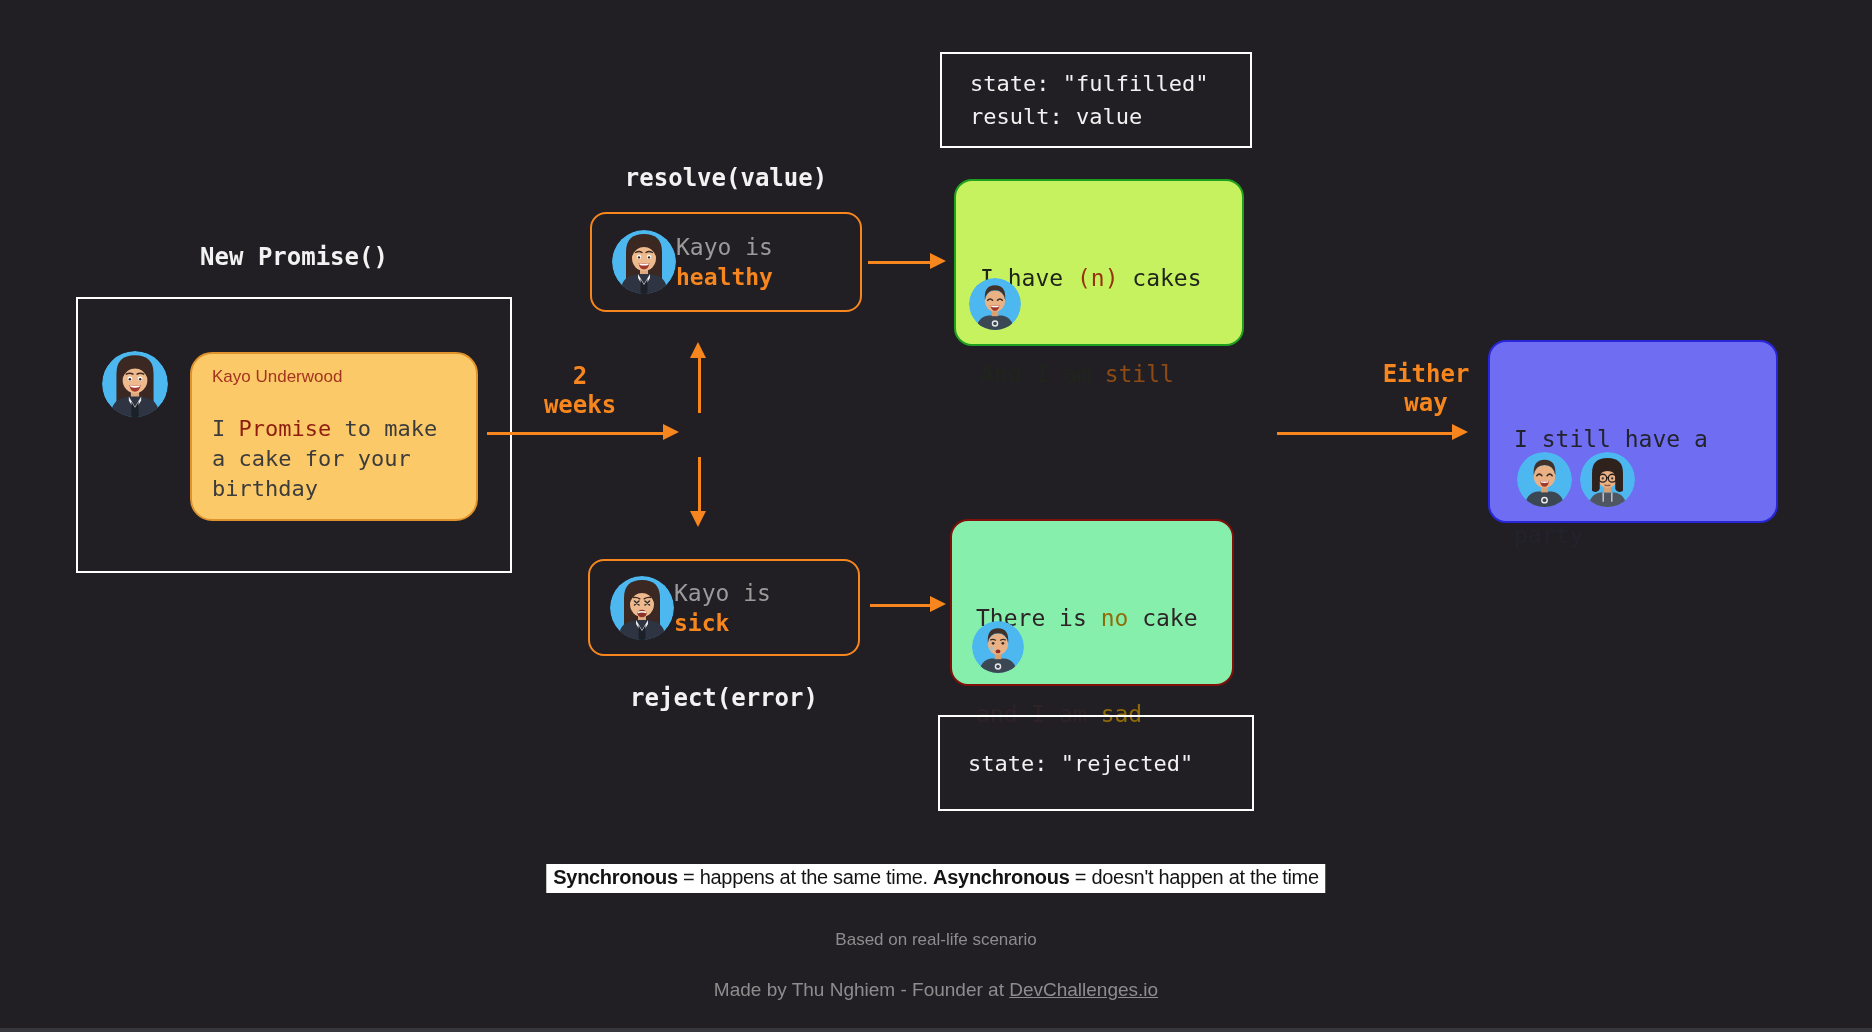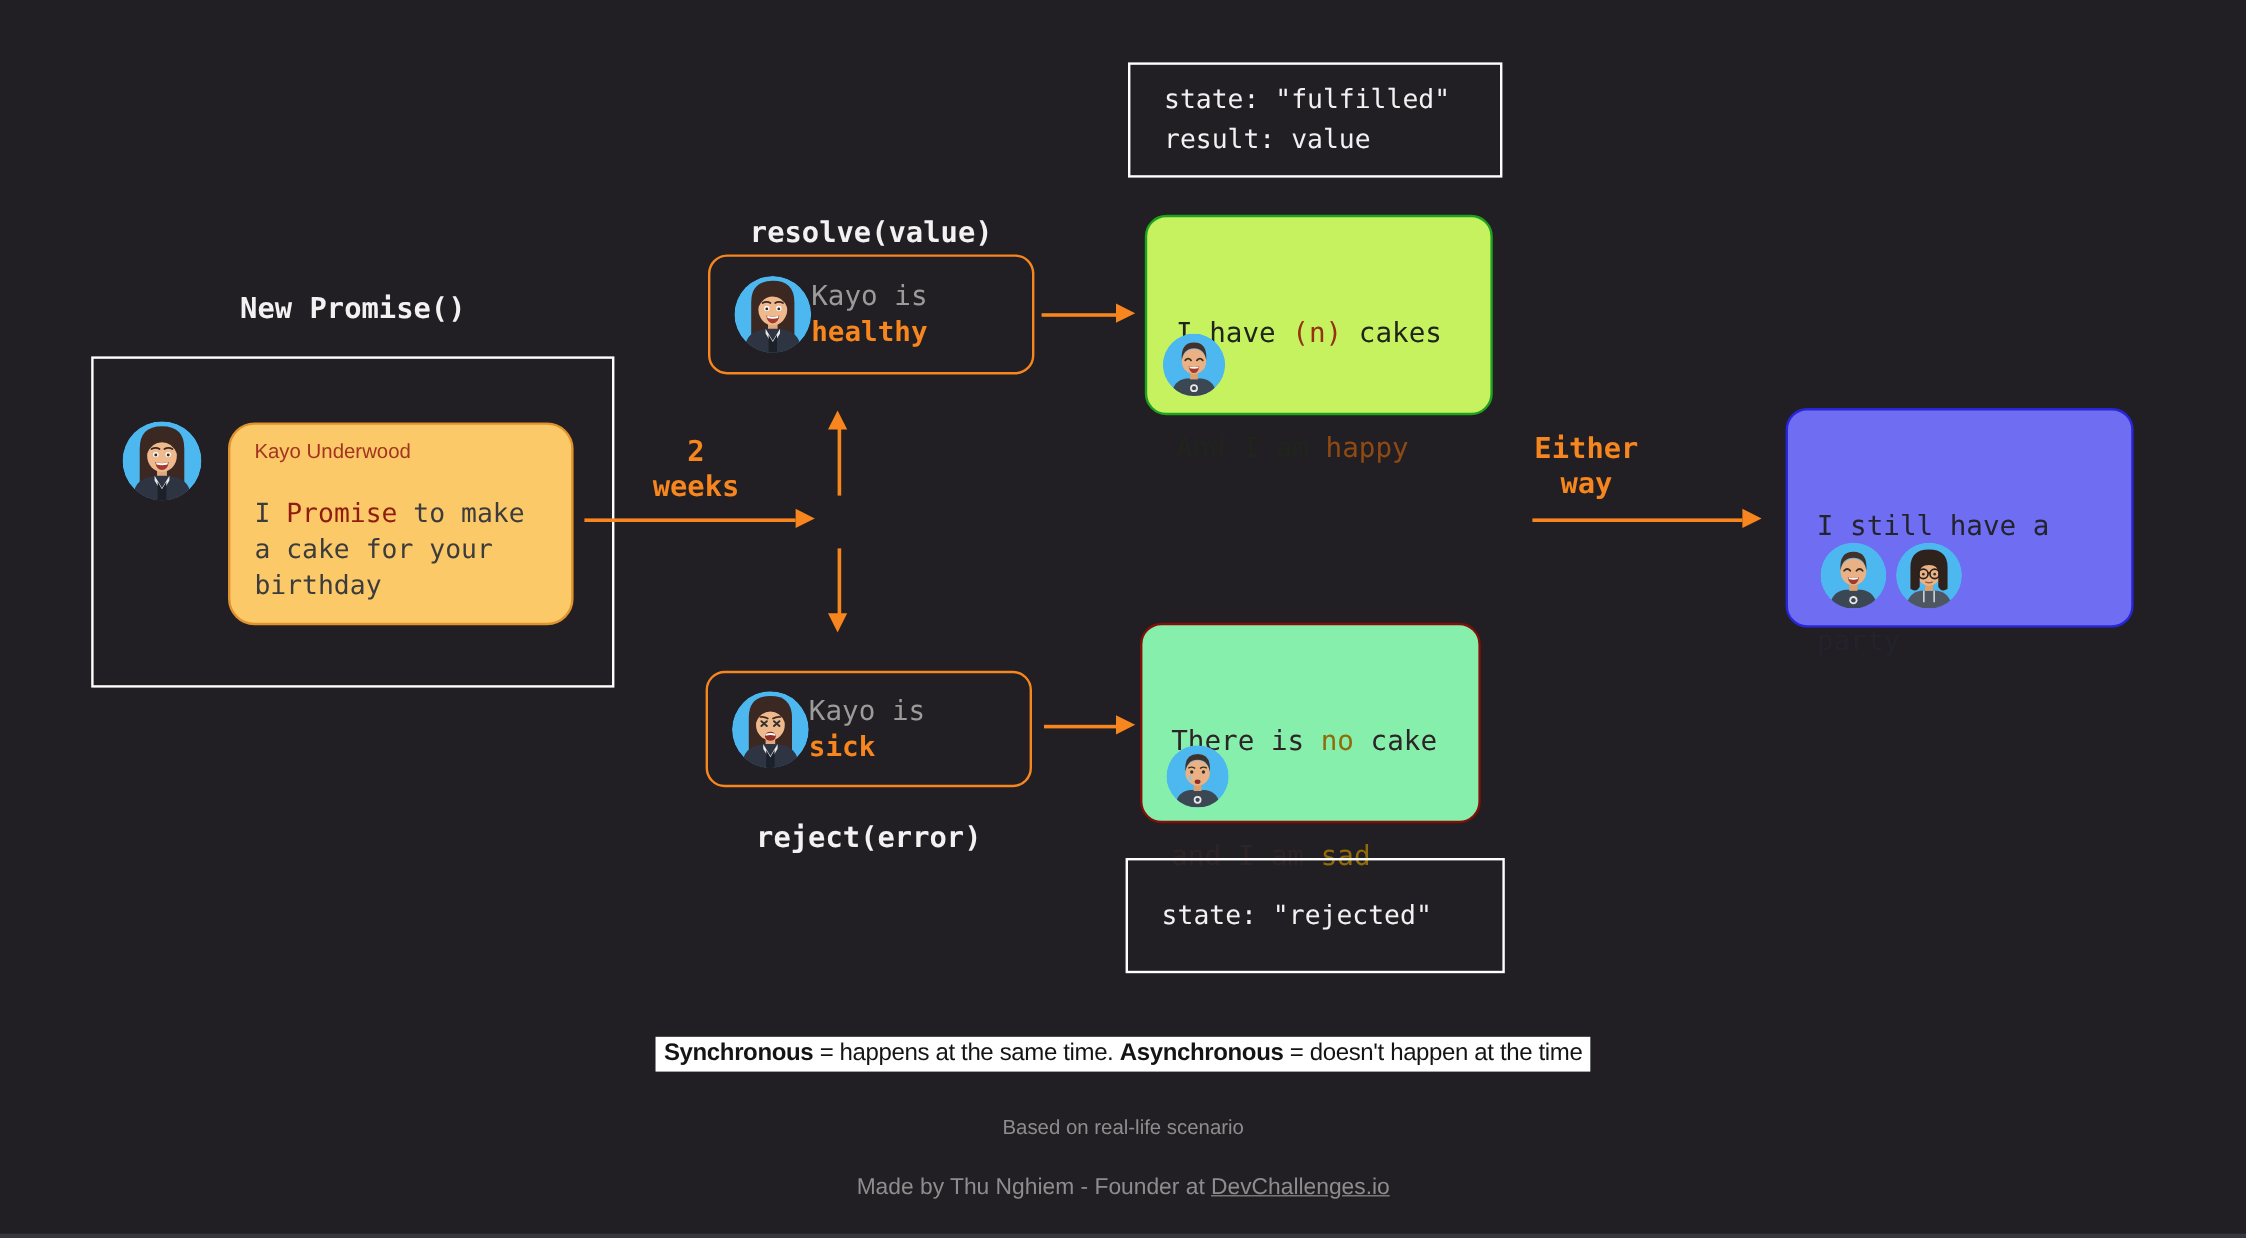--- a/index.html
+++ b/index.html
@@ -147,41 +147,41 @@
   </defs>
 </svg>
 
 <div class="canvas">
 
   <div class="state-box" style="left:940px;top:52px;width:312px;height:96px">
     <span>state: "fulfilled"</span>
     <span>result: value</span>
   </div>
 
-  <div class="code-label" style="left:590px;top:180px;width:272px">resolve(value)</div>
+  <div class="code-label" style="left:590px;top:164px;width:272px">resolve(value)</div>
 
   <div class="status-box" style="left:590px;top:212px;width:272px;height:100px">
     <svg class="avatar" width="64" height="64" viewBox="0 0 64 64">
         <use href="#av-kayo-happy"></use>
       </svg>
     <div class="status-text">
       <span class="status-prefix">Kayo is</span>
       <span class="status-word">healthy</span>
     </div>
   </div>
 
   <div>
     <div class="h-line" style="left:868px;top:261px;width:62px"></div>
     <div class="head-right" style="left:930px;top:253px"></div>
   </div>
 
   <div class="result-box" style="left:954px;top:179px;width:290px;height:167px;background:#c7f25f;border:2px solid #1fa11f">
     <div class="result-text" style="color:#20251c">
       <div><span>I have </span><span style="color:#963210">(n)</span><span> cakes</span></div>
-      <div><span>And I am </span><span style="color:#8f4a14">happy</span></div>
+      <div><span>And I am </span><span style="color:#8f4a14">still</span></div>
     </div>
     <svg class="avatar abs" style="left:13px;top:97px" width="52" height="52" viewBox="0 0 64 64">
         <use href="#av-man-happy"></use>
       </svg>
   </div>
 
   <div class="code-label" style="left:76px;top:243px;width:436px">New Promise()</div>
 
   <div class="promise-frame" style="left:76px;top:297px;width:436px;height:276px">
     <svg class="avatar abs" style="left:24px;top:52px" width="66" height="66" viewBox="0 0 64 64">
@@ -235,21 +235,21 @@
     </div>
     <svg class="avatar abs" style="left:20px;top:100px" width="52" height="52" viewBox="0 0 64 64">
         <use href="#av-man-sad"></use>
       </svg>
   </div>
 
   <div class="state-box" style="left:938px;top:715px;width:316px;height:96px">
     <span>state: "rejected"</span>
   </div>
 
-  <div class="orange-label" style="left:1247px;top:360px;width:150px">
+  <div class="orange-label" style="left:1351px;top:360px;width:150px">
     <div>Either</div>
     <div>way</div>
   </div>
   <div>
     <div class="h-line" style="left:1277px;top:432px;width:175px"></div>
     <div class="head-right" style="left:1452px;top:424px"></div>
   </div>
 
   <div class="result-box" style="left:1488px;top:340px;width:290px;height:183px;background:#6f6ef2;border:2px solid #2826d6">
     <div class="result-text" style="color:#23232e">

